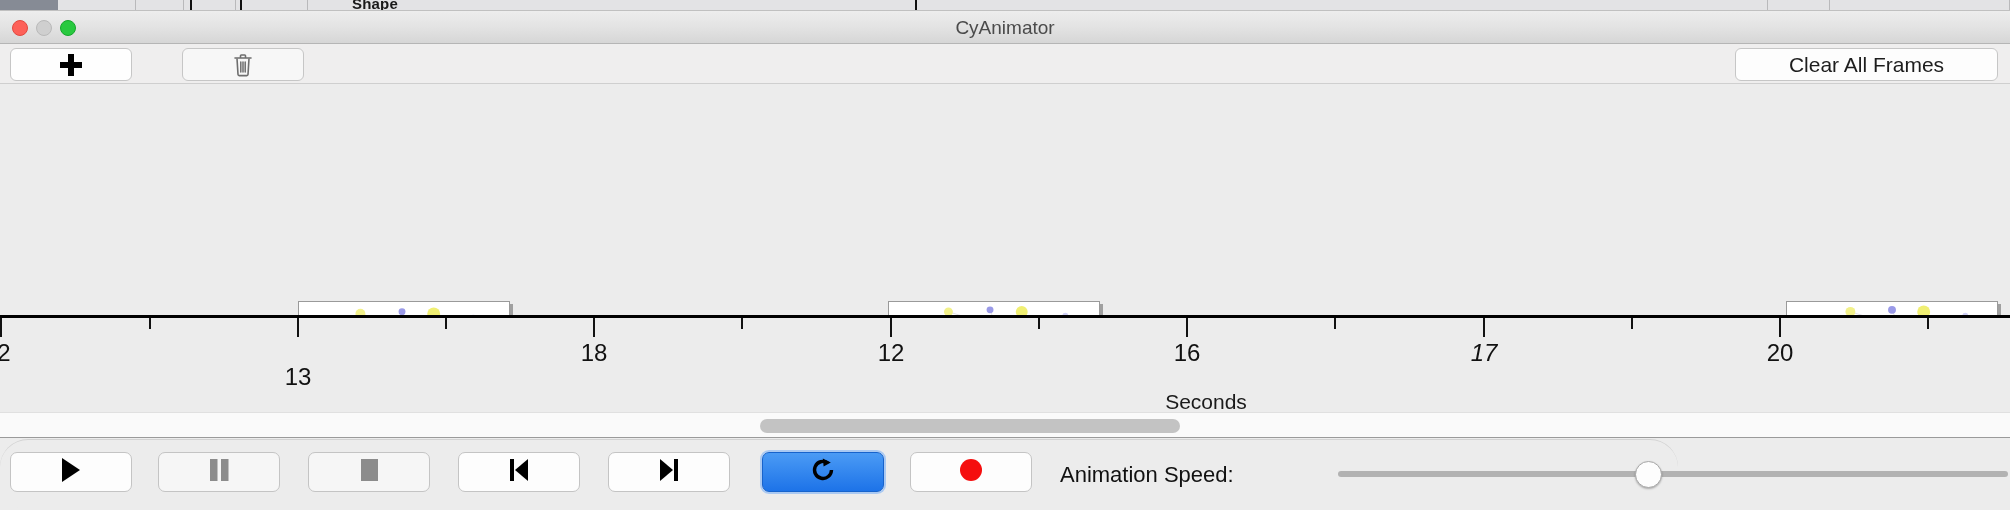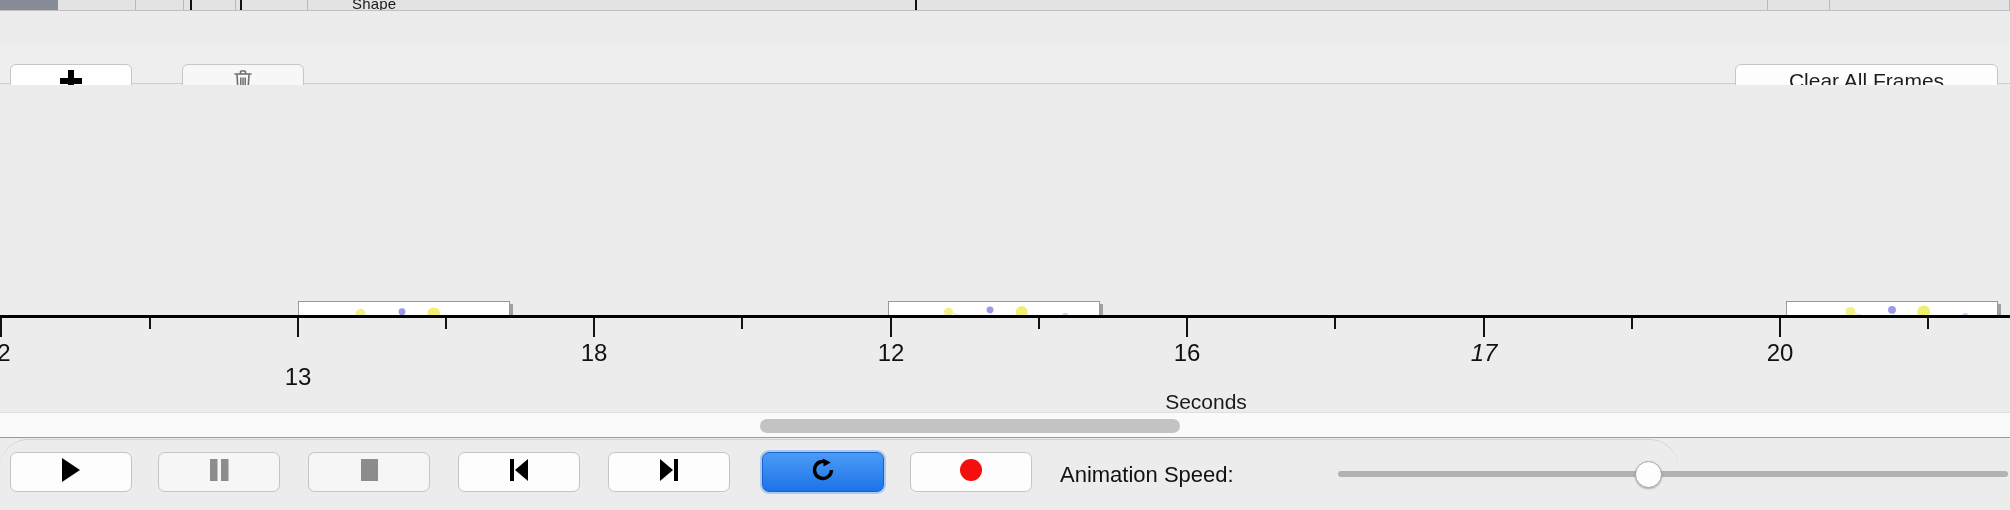--- a/index.html
+++ b/index.html
@@ -20,20 +20,21 @@
     background: #ececec;
   }
 
   
   .bg-strip {
     position: absolute;
     left: 0; top: 0;
     width: 2010px; height: 11px;
     background: #fbfbfb;
     overflow: hidden;
+    font-weight: bold;
   }
   .bg-strip .bg-block {
     position: absolute;
     top: 0;
     height: 11px;
     background: #e3e3e5;
     border-right: 1px solid #b9b9bb;
   }
   .bg-strip .bg-dark {
     position: absolute;
@@ -104,21 +105,20 @@
   .tb-btn {
     position: absolute;
     top: 4px;
     height: 33px;
     border-radius: 6px;
     border: 1px solid #c6c6c6;
     display: flex;
     align-items: center;
     justify-content: center;
     cursor: default;
-    margin-top: 16px;
   }
   .tb-btn.add   { left: 10px;  width: 122px; background: #fefefe; }
   .tb-btn.del   { left: 182px; width: 122px; background: #f7f7f7; }
   .tb-btn.clear {
     left: 1735px; width: 263px;
     background: #fdfdfd;
     font-size: 21px;
     color: #1d1d1d;
   }
   .plus-icon {
@@ -277,20 +277,28 @@
     <div class="bg-block" style="left:308px; width:1460px;"></div>
     <div class="bg-block" style="left:1768px; width:62px;"></div>
     <div class="bg-block" style="left:1830px; width:180px;"></div>
     <div class="bg-tick" style="left:190px;"></div>
     <div class="bg-tick" style="left:240px;"></div>
     <div class="bg-tick" style="left:915px;"></div>
     <div class="bg-text">Shape</div>
     <div class="bg-line"></div>
   </div>
 
+  <div class="titlebar">
+    <div class="window-title">CyAnimator</div>
+    <div class="traffic">
+      <div class="light close"></div>
+      <div class="light min"></div>
+      <div class="light zoom"></div>
+    </div>
+  </div>
 
   <div class="toolbar">
 
     <div class="tb-btn add">
       <span class="plus-icon"></span>
     </div>
 
     <div class="tb-btn del">
       <span class="trash-icon">
         <svg width="20" height="24" viewBox="0 0 20 24">

